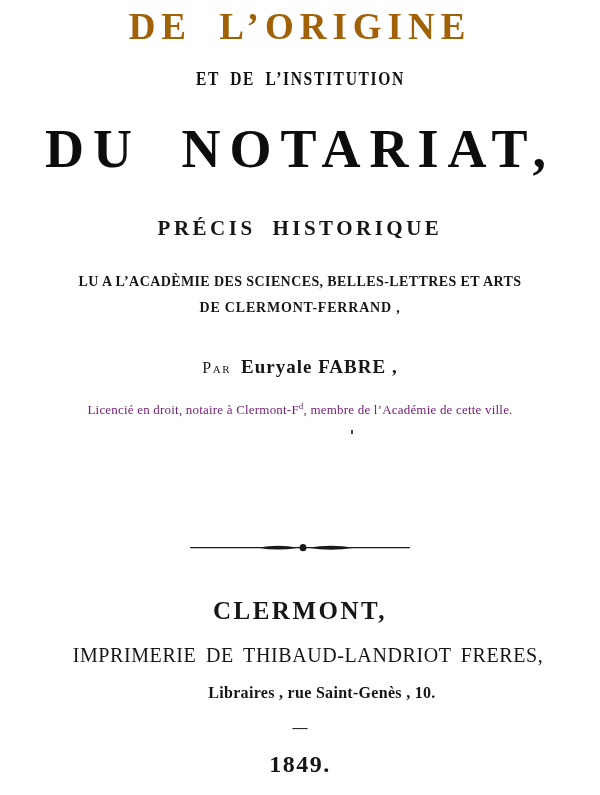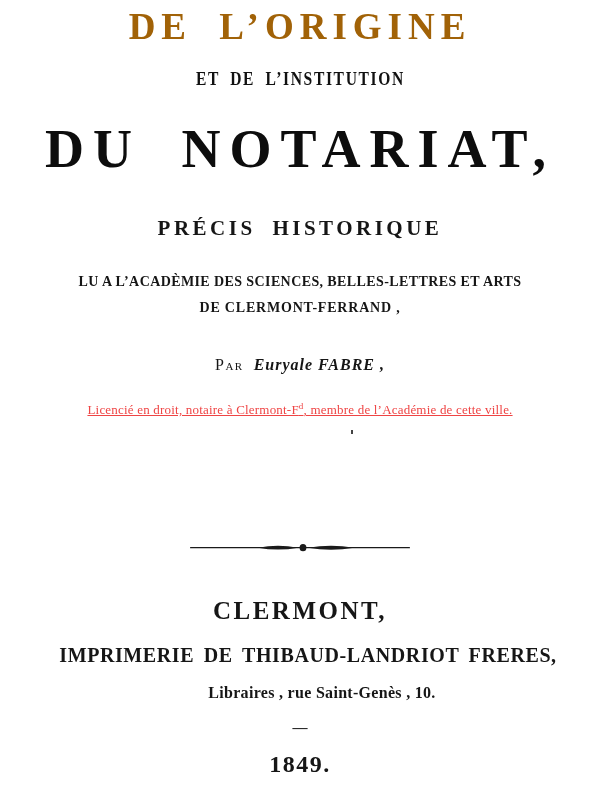--- a/index.html
+++ b/index.html
@@ -69,44 +69,42 @@
   }
   .byline { top: 356px; }
   .byline .prefix {
     font-variant: small-caps;
     font-size: 16px;
     letter-spacing: 1.5px;
     margin-right: 6px;
     margin-top: 30px;
   }
   .byline .author {
-    font-size: 16px;
+    font-size: 19px;
     font-weight: bold;
     letter-spacing: 1px;
-    font-style: italic;
   }
   .creds {
     top: 401px;
     font-size: 13px;
     letter-spacing: 0.2px;
-    color: #ef4444;
-    text-decoration: underline;
+    color: #701a75;
   }
   .creds sup { font-size: 9px; }
   .ornament { top: 541px; line-height: 0; }
   .city {
     top: 597px;
     font-size: 25px;
     font-weight: bold;
     letter-spacing: 2.5px;
   }
   .printer {
     top: 644px;
     font-size: 20px;
-    font-weight: bold;
+    font-weight: normal;
     letter-spacing: 0.6px;
     word-spacing: 4px;
     padding-left: 16px;
   }
   .sellers {
     top: 684px;
     font-size: 16px;
     font-weight: bold;
     letter-spacing: 0.3px;
     margin-left: 44px;

